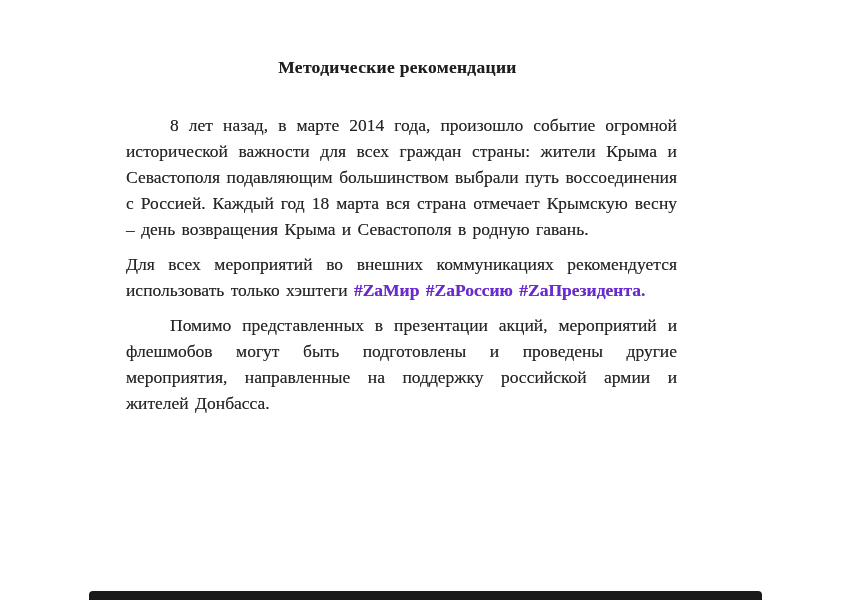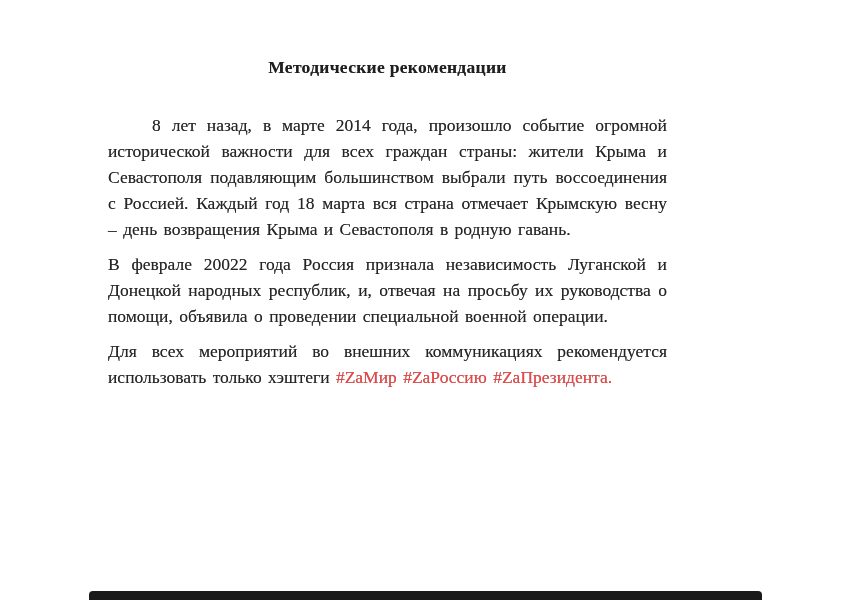--- a/index.html
+++ b/index.html
@@ -10,50 +10,50 @@
   .page {
     position: relative;
     width: 843px;
     height: 600px;
     background: #ffffff;
     overflow: hidden;
     font-family: "Liberation Serif", "DejaVu Serif", serif;
   }
   .content {
     position: absolute;
-    left: 108px;
+    left: 118px;
     top: 54px;
     width: 559px;
     color: #262626;
     font-size: 17.5px;
     line-height: 26px;
     text-align: justify;
     text-shadow: 0 0 0.6px rgba(35, 35, 35, 0.55);
   }
   .title {
     margin: 0 0 32px 0;
     font-size: 17.5px;
     font-weight: bold;
     text-align: center;
     letter-spacing: 0.3px;
     color: #1f1f1f;
   }
   .para {
-    margin: 0 0 9px 0;
+    margin: 0 0 9px 8px;
     word-spacing: 2px;
   }
   .para.indent {
     text-indent: 44px;
   }
   .para.loose {
     word-spacing: 5px;
   }
   .hashtags {
-    font-weight: normal;
-    color: #ef4444;
+    font-weight: bold;
+    color: #6d28d9;
   }
   .bottom-bar {
     position: absolute;
     left: 89px;
     top: 591px;
     width: 673px;
     height: 13px;
     border-radius: 4px;
     background: #1a1a1a;
   }
@@ -62,23 +62,23 @@
 <body>
 
 <div class="page">
 
   <div class="content">
 
     <h1 class="title">Методические рекомендации</h1>
 
     <p class="para indent">8 лет назад, в марте 2014 года, произошло событие огромной исторической важности для всех граждан страны: жители Крыма и Севастополя подавляющим большинством выбрали путь воссоединения с Россией. Каждый год 18 марта вся страна отмечает Крымскую весну – день возвращения Крыма и Севастополя в родную гавань.</p>
 
-    <p class="para">В феврале 20022 года Россия признала независимость Луганской и Донецкой народных республик, и, отвечая на просьбу их руководства о помощи, объявила о проведении специальной военной операции.</p>
 
 
     <p class="para"><span>Для всех мероприятий во внешних коммуникациях рекомендуется использовать только хэштеги </span><span class="hashtags">#ZaМир #ZaРоссию #ZaПрезидента.</span></p>
 
+    <p class="para indent">Помимо представленных в презентации акций, мероприятий и флешмобов могут быть подготовлены и проведены другие мероприятия, направленные на поддержку российской армии и жителей Донбасса.</p>
 
   </div>
 
   <div class="bottom-bar" style="background-color: rgb(26, 26, 26);"></div>
 
 </div>
 
 </body></html>

